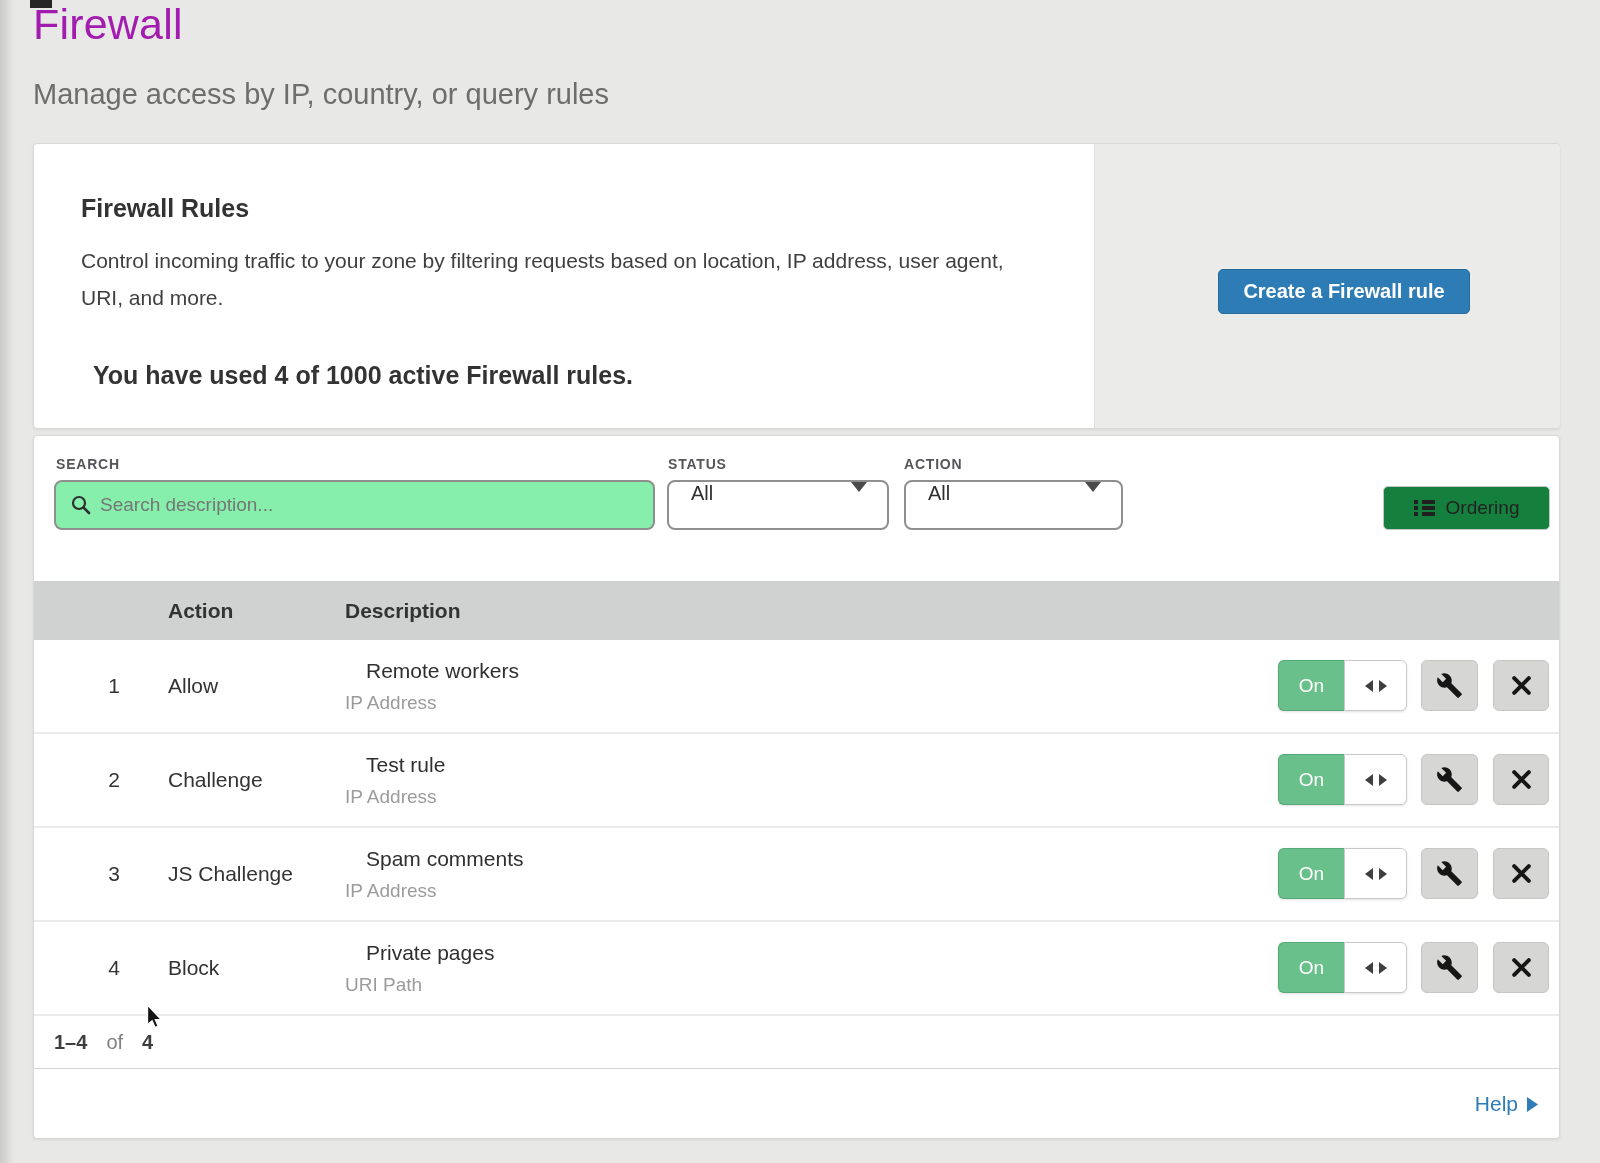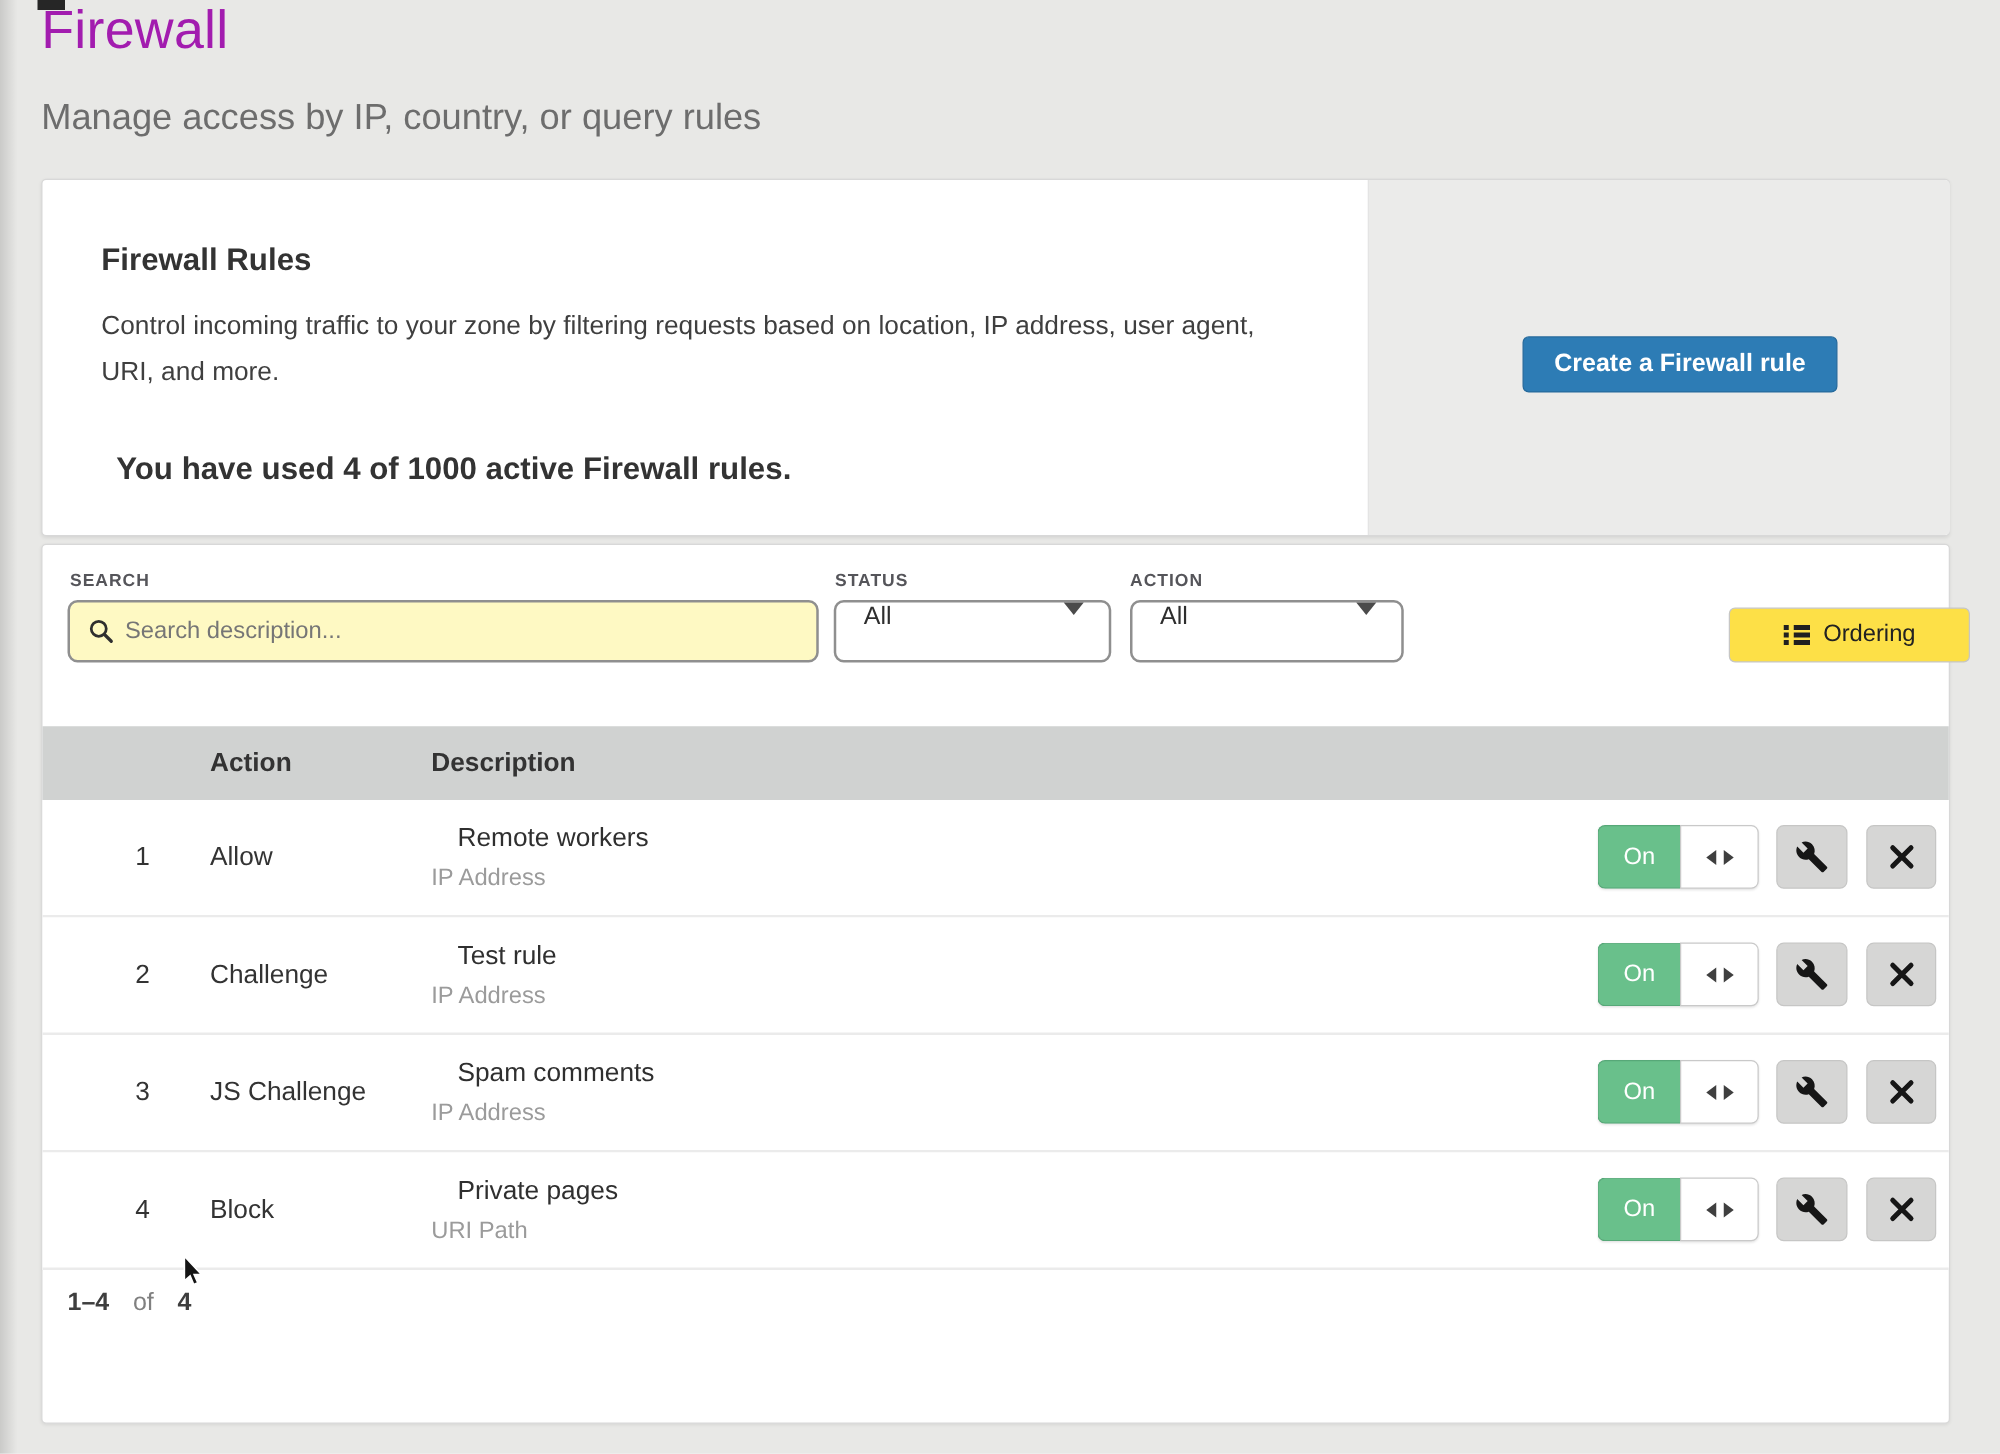--- a/index.html
+++ b/index.html
@@ -43,38 +43,38 @@
     background:#ffffff;border:1px solid #d8d8d8;border-radius:4px;
     box-shadow:0 1px 3px rgba(0,0,0,0.08);box-sizing:border-box;}
 
   .filters{position:absolute;left:0;top:0;width:100%;height:145px;}
   .filter-label{position:absolute;top:20px;font-size:14px;font-weight:bold;
     color:#55555a;letter-spacing:.8px;}
   .lbl-search{left:22px;} .lbl-status{left:634px;} .lbl-action{left:870px;}
 
   .search-box{position:absolute;left:20px;top:44px;width:601px;height:50px;
     border:2px solid #8f8f8f;border-radius:8px;box-sizing:border-box;
-    display:flex;align-items:center;background:#fef9c3;}
+    display:flex;align-items:center;background:#86efac;}
   .search-box svg{margin-left:14px;flex:0 0 auto;}
   .search-box input{flex:1;border:none;outline:none;background:transparent;
     font-size:19px;color:#555;padding:0 10px 0 8px;
     font-family:"Liberation Sans",sans-serif;}
   .search-box input::placeholder{color:#767676;opacity:1;}
 
   .select{position:absolute;top:44px;height:50px;border:2px solid #8f8f8f;
     border-radius:8px;box-sizing:border-box;background:#fff;cursor:pointer;
     display:flex;align-items:flex-start;justify-content:space-between;
     font-size:20px;color:#2e2e2e;padding:0 20px 0 22px;}
   .sel-status{left:633px;width:222px;}
   .sel-action{left:870px;width:219px;}
   .caret{width:0;height:0;border-left:8px solid transparent;
     border-right:8px solid transparent;border-top:10px solid #4b4b4b;}
 
-  .btn-ordering{position:absolute;left:1349px;top:50px;width:193px;height:44px;
-    background:#fde047;border:1px solid #c6c6c5;border-radius:5px;cursor:pointer;
+  .btn-ordering{position:absolute;left:1349px;top:50px;width:167px;height:44px;
+    background:#15803d;border:1px solid #c6c6c5;border-radius:5px;cursor:pointer;
     display:flex;align-items:center;justify-content:center;gap:11px;
     font-size:19px;color:#222;font-family:"Liberation Sans",sans-serif;}
   .list-icon{display:flex;flex-direction:column;justify-content:space-between;
     width:21px;height:16px;}
   .list-icon i{display:flex;align-items:center;height:4px;}
   .list-icon i:before{content:"";width:4px;height:4px;background:#202020;margin-right:4px;}
   .list-icon i:after{content:"";flex:1;height:4px;background:#202020;}
 
   .thead{position:absolute;left:0;top:145px;width:100%;height:59px;
     background:#d0d2d1;}
@@ -295,18 +295,26 @@
     </button>
   </div>
 </div>
 
     <div class="tfoot">
       <span class="range">1–4</span>
       <span class="of">of</span>
       <span class="total">4</span>
     </div>
 
+    <div class="help-row">
+      <a class="help-link">
+        <span>Help</span>
+        <svg width="11" height="15" viewBox="0 0 11 15">
+          <polygon points="0,0 11,7.5 0,15" fill="#2e7cb8"></polygon>
+        </svg>
+      </a>
+    </div>
   </section>
 
   <svg class="cursor" width="18" height="26" viewBox="0 0 18 26">
     <path d="M1.5 1 L1.5 20.6 L6.1 16.7 L9 23.6 L12.2 22.2 L9.3 15.6 L15.2 15.6 Z" fill="#141414" stroke="#ffffff" stroke-width="1.3"></path>
   </svg>
 </div>
 
 </body></html>

